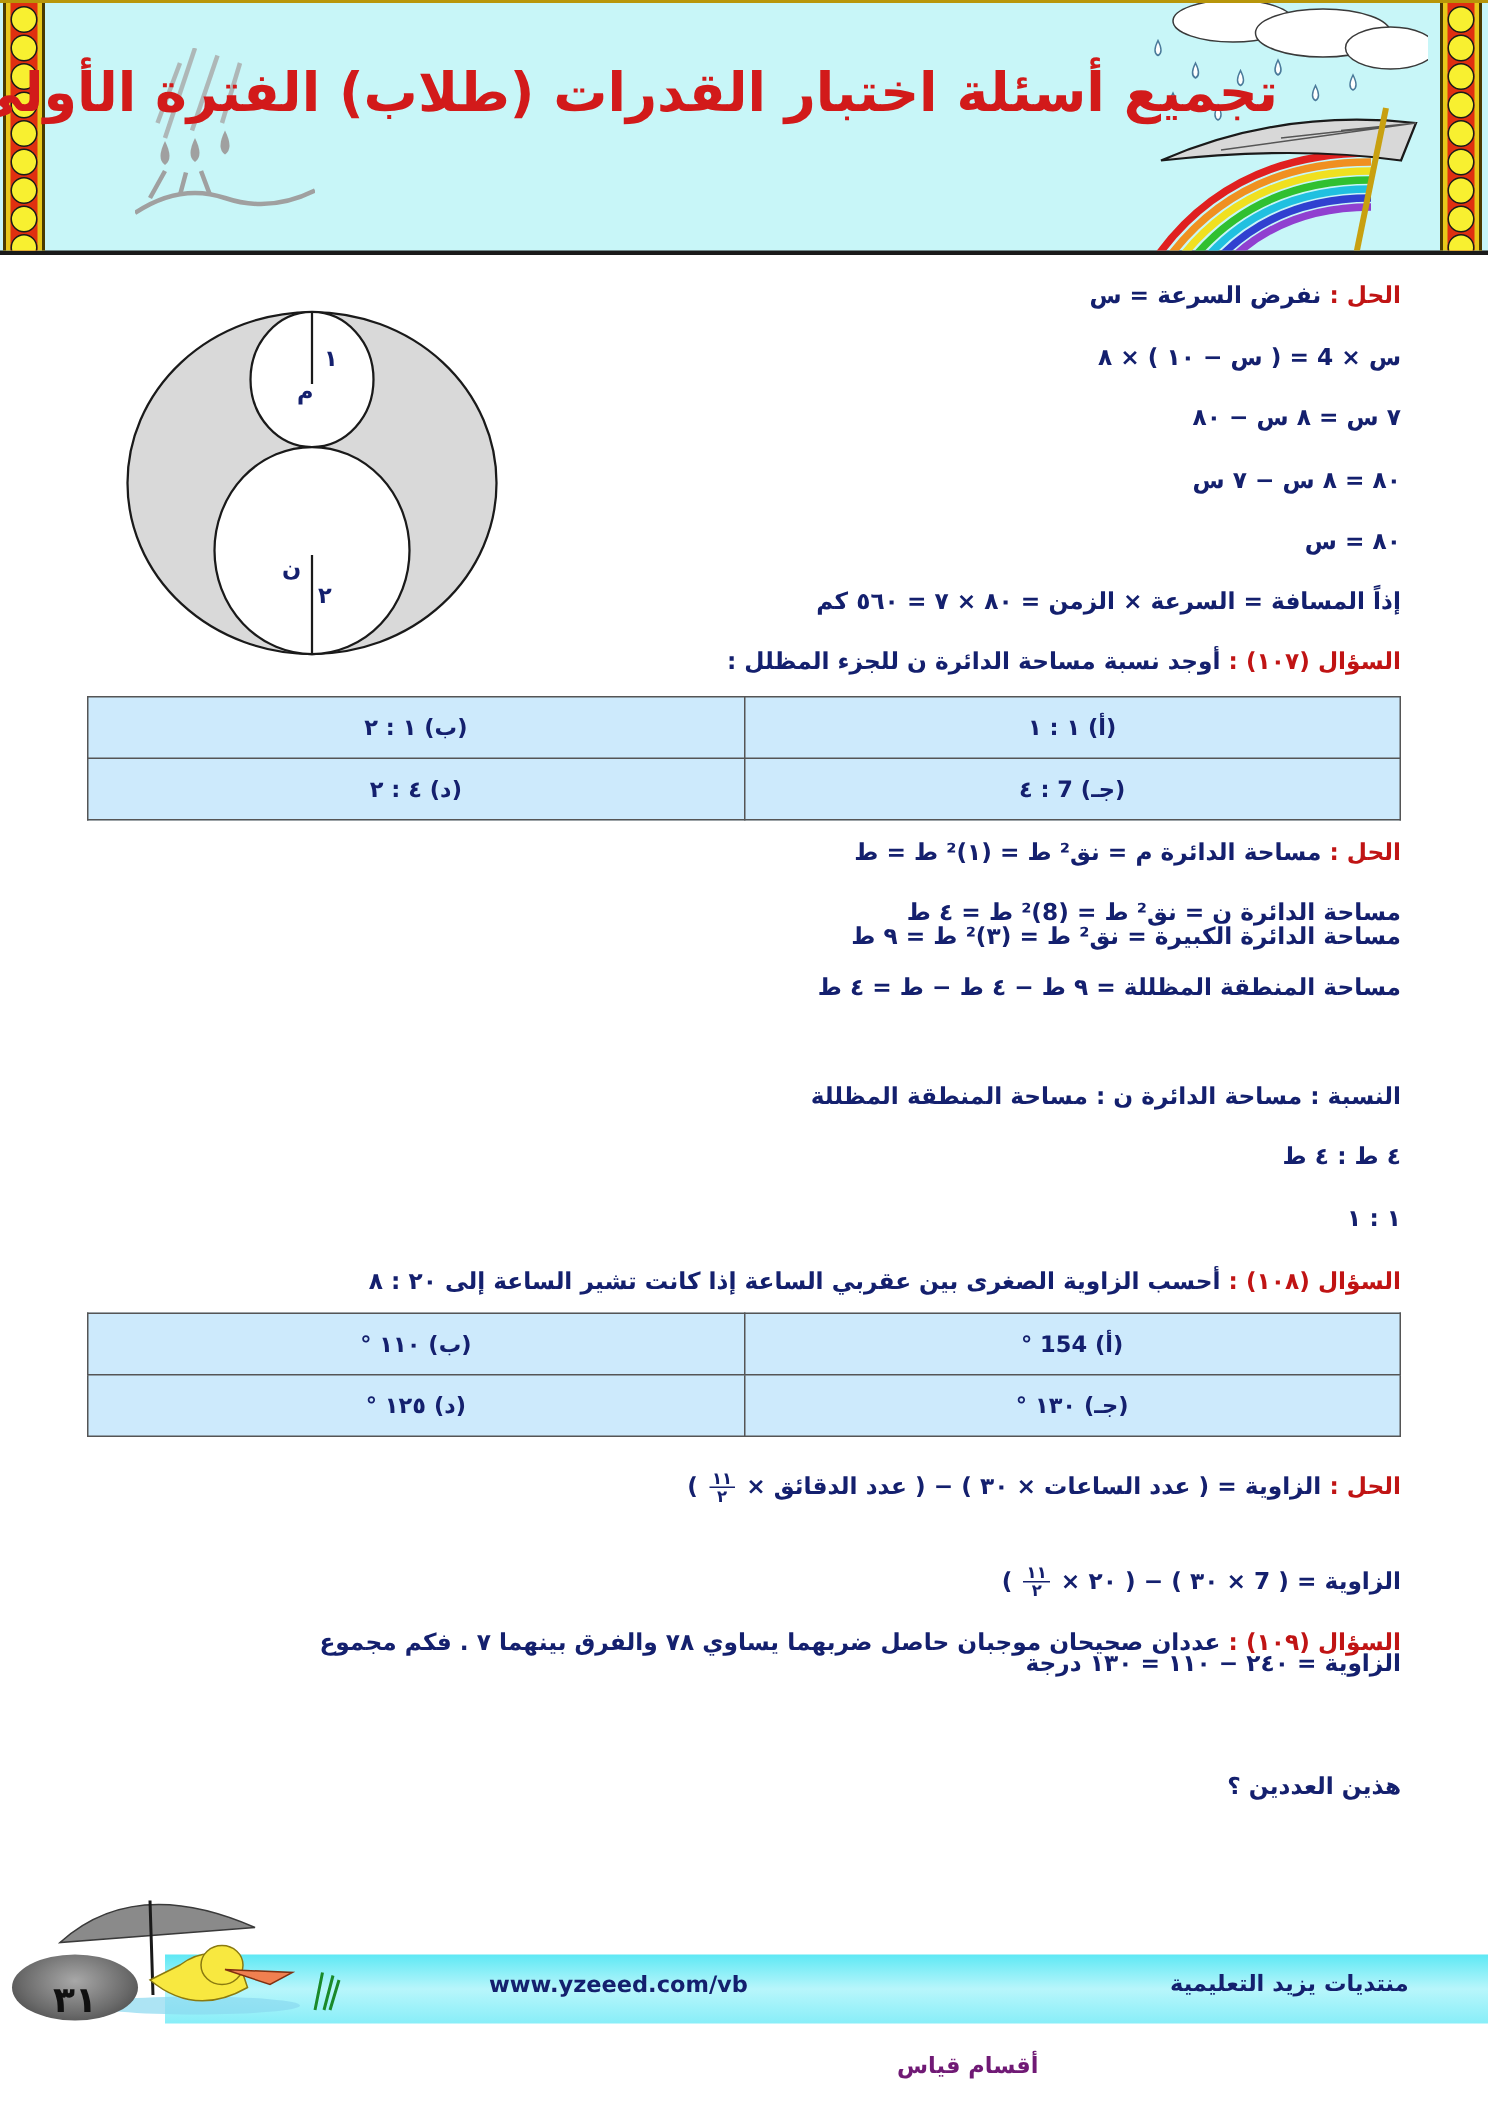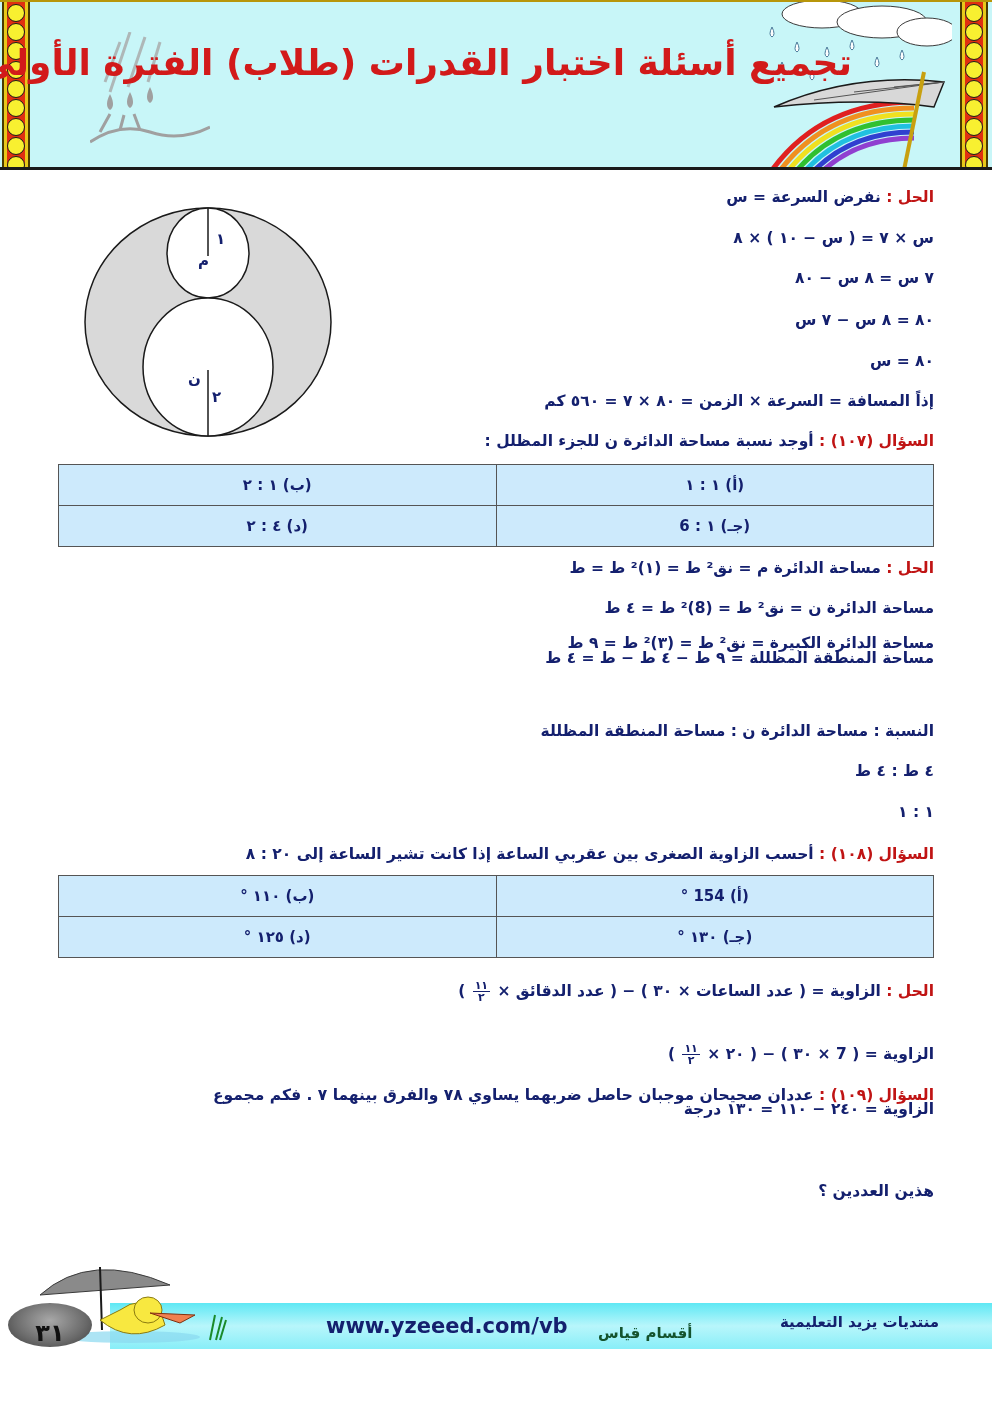--- a/index.html
+++ b/index.html
@@ -29,22 +29,22 @@
   table.opts td span { cursor: pointer; margin-top: 32px; }
 
   .frac { display: inline-block; vertical-align: middle; text-align: center; font-size: 11px; line-height: 11px; margin: 0 2px; }
   .frac .num { display: block; border-bottom: 1.5px solid #14206e; padding: 0 2px; }
   .frac .den { display: block; padding: 0 2px; }
 
   
   .footer-bar { position: absolute; left: 110px; top: 1303px; width: 882px; height: 46px; background: linear-gradient(to bottom, #5ee8f4 0%, #b8f6fb 50%, #88eef8 100%); }
   .footer-page { position: absolute; left: 8px; top: 1303px; width: 84px; height: 44px; border-radius: 50%; background: radial-gradient(ellipse at 50% 40%, #a8a8a8 0%, #6a6a6a 60%, #3a3a3a 100%); display: flex; align-items: flex-end; justify-content: center; }
   .footer-page span { color: #101010; font-family: "DejaVu Sans", sans-serif; font-weight: bold; font-size: 24px; }
-  .footer-url { position: absolute; left: 326px; top: 1314px; font-family: "DejaVu Sans", sans-serif; font-weight: bold; font-size: 21px; color: #14206e; }
-  .footer-section { position: absolute; left: 598px; top: 1324px; direction: rtl; font-family: "DejaVu Sans", sans-serif; font-weight: bold; font-size: 15px; color: #14532d; }
+  .footer-url { position: absolute; left: 326px; top: 1314px; font-family: "DejaVu Sans", sans-serif; font-weight: bold; font-size: 15px; color: #14206e; }
+  .footer-section { position: absolute; left: 598px; top: 1368px; direction: rtl; font-family: "DejaVu Sans", sans-serif; font-weight: bold; font-size: 15px; color: #701a75; }
   .footer-forum { position: absolute; left: 780px; top: 1313px; direction: rtl; font-family: "DejaVu Sans", sans-serif; font-weight: bold; font-size: 15px; color: #14206e; }
   .duck-art { position: absolute; left: 30px; top: 1255px; width: 220px; height: 100px; }
 </style>
 </head>
 <body>
 
 <div class="banner">
 
   <svg class="rain" viewBox="0 0 120 120">
     <g stroke="#a8a8a8" stroke-width="3" fill="none" opacity="0.8">
@@ -126,21 +126,21 @@
 
   <div class="banner-title">تجميع أسئلة اختبار القدرات (طلاب) الفترة الأولى</div>
 </div>
 
 <div class="content">
 
   <div class="line" style="top:186px">
     <span class="lbl">الحل :</span>
     <span>نفرض السرعة = س</span>
   </div>
-  <div class="line" style="top:227px">س × ٧ = ( س − ١٠ ) × ٨</div>
+  <div class="line" style="top:227px">س × 4 = ( س − ١٠ ) × ٨</div>
   <div class="line" style="top:267px">٧ س = ٨ س − ٨٠</div>
   <div class="line" style="top:309px">٨٠ = ٨ س − ٧ س</div>
   <div class="line" style="top:350px">٨٠ = س</div>
   <div class="line" style="top:390px">إذاً المسافة = السرعة × الزمن = ٨٠ × ٧ = ٥٦٠ كم</div>
 
   <svg class="diagram" viewBox="0 0 260 240">
     <ellipse cx="128" cy="122" rx="123" ry="114" fill="#d9d9d9" stroke="#1a1a1a" stroke-width="1.5"></ellipse>
     <ellipse cx="128" cy="53" rx="41" ry="45" fill="#ffffff" stroke="#1a1a1a" stroke-width="1.5"></ellipse>
     <ellipse cx="128" cy="167" rx="65" ry="69" fill="#ffffff" stroke="#1a1a1a" stroke-width="1.5"></ellipse>
     <line x1="128" y1="8" x2="128" y2="56" stroke="#1a1a1a" stroke-width="1.5"></line>
@@ -155,32 +155,32 @@
     <span class="lbl">السؤال (١٠٧) :</span>
     <span>أوجد نسبة مساحة الدائرة ن للجزء المظلل :</span>
   </div>
   <table class="opts" style="top:464px">
     <tbody>
         <tr>
       <td><span>(أ)</span> <span>١ : ١</span></td>
       <td><span>(ب)</span> <span>١ : ٢</span></td>
     </tr>
     <tr>
-      <td><span>(جـ)</span> <span>١ : 6</span></td>
+      <td><span>(جـ)</span> <span>7 : ٤</span></td>
       <td><span>(د)</span> <span>٤ : ٢</span></td>
     </tr>
   </tbody>
     </table>
 
   <div class="line" style="top:557px">
     <span class="lbl">الحل :</span>
     <span>مساحة الدائرة م = نق² ط = (١)² ط = ط</span>
   </div>
   <div class="line" style="top:597px">مساحة الدائرة ن = نق² ط = (8)² ط = ٤ ط</div>
-  <div class="line" style="top:632px">مساحة الدائرة الكبيرة = نق² ط = (٣)² ط = ٩ ط</div>
+  <div class="line" style="top:613px">مساحة الدائرة الكبيرة = نق² ط = (٣)² ط = ٩ ط</div>
   <div class="line" style="top:647px">مساحة المنطقة المظللة = ٩ ط − ٤ ط − ط = ٤ ط</div>
   <div class="line" style="top:720px">النسبة : مساحة الدائرة ن : مساحة المنطقة المظللة</div>
   <div class="line" style="top:760px">٤ ط : ٤ ط</div>
   <div class="line" style="top:801px">١ : ١</div>
 
   <div class="line" style="top:843px">
     <span class="lbl">السؤال (١٠٨) :</span>
     <span>أحسب الزاوية الصغرى بين عقربي الساعة إذا كانت تشير الساعة إلى ٢٠ : ٨</span>
   </div>
   <table class="opts" style="top:875px">

